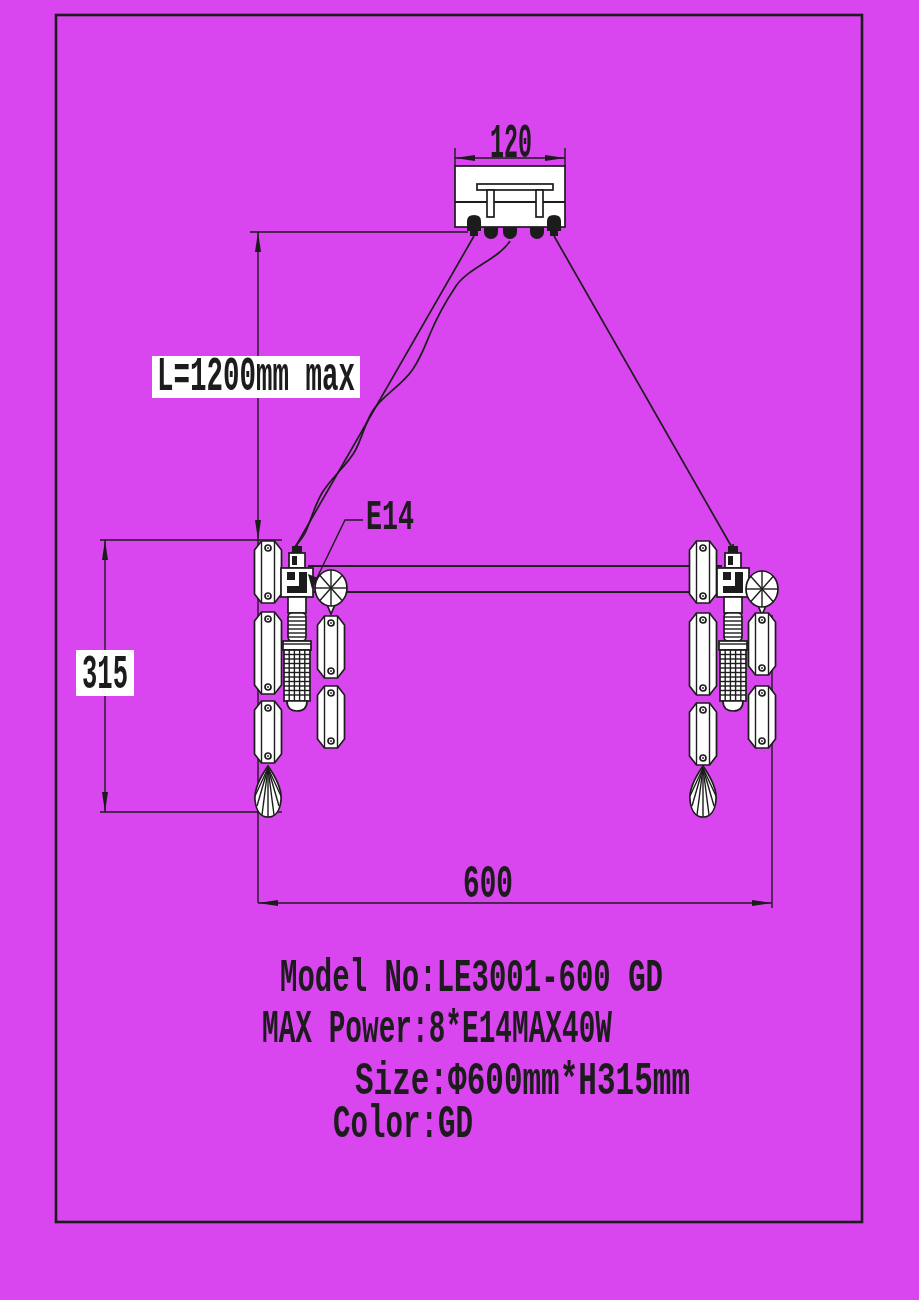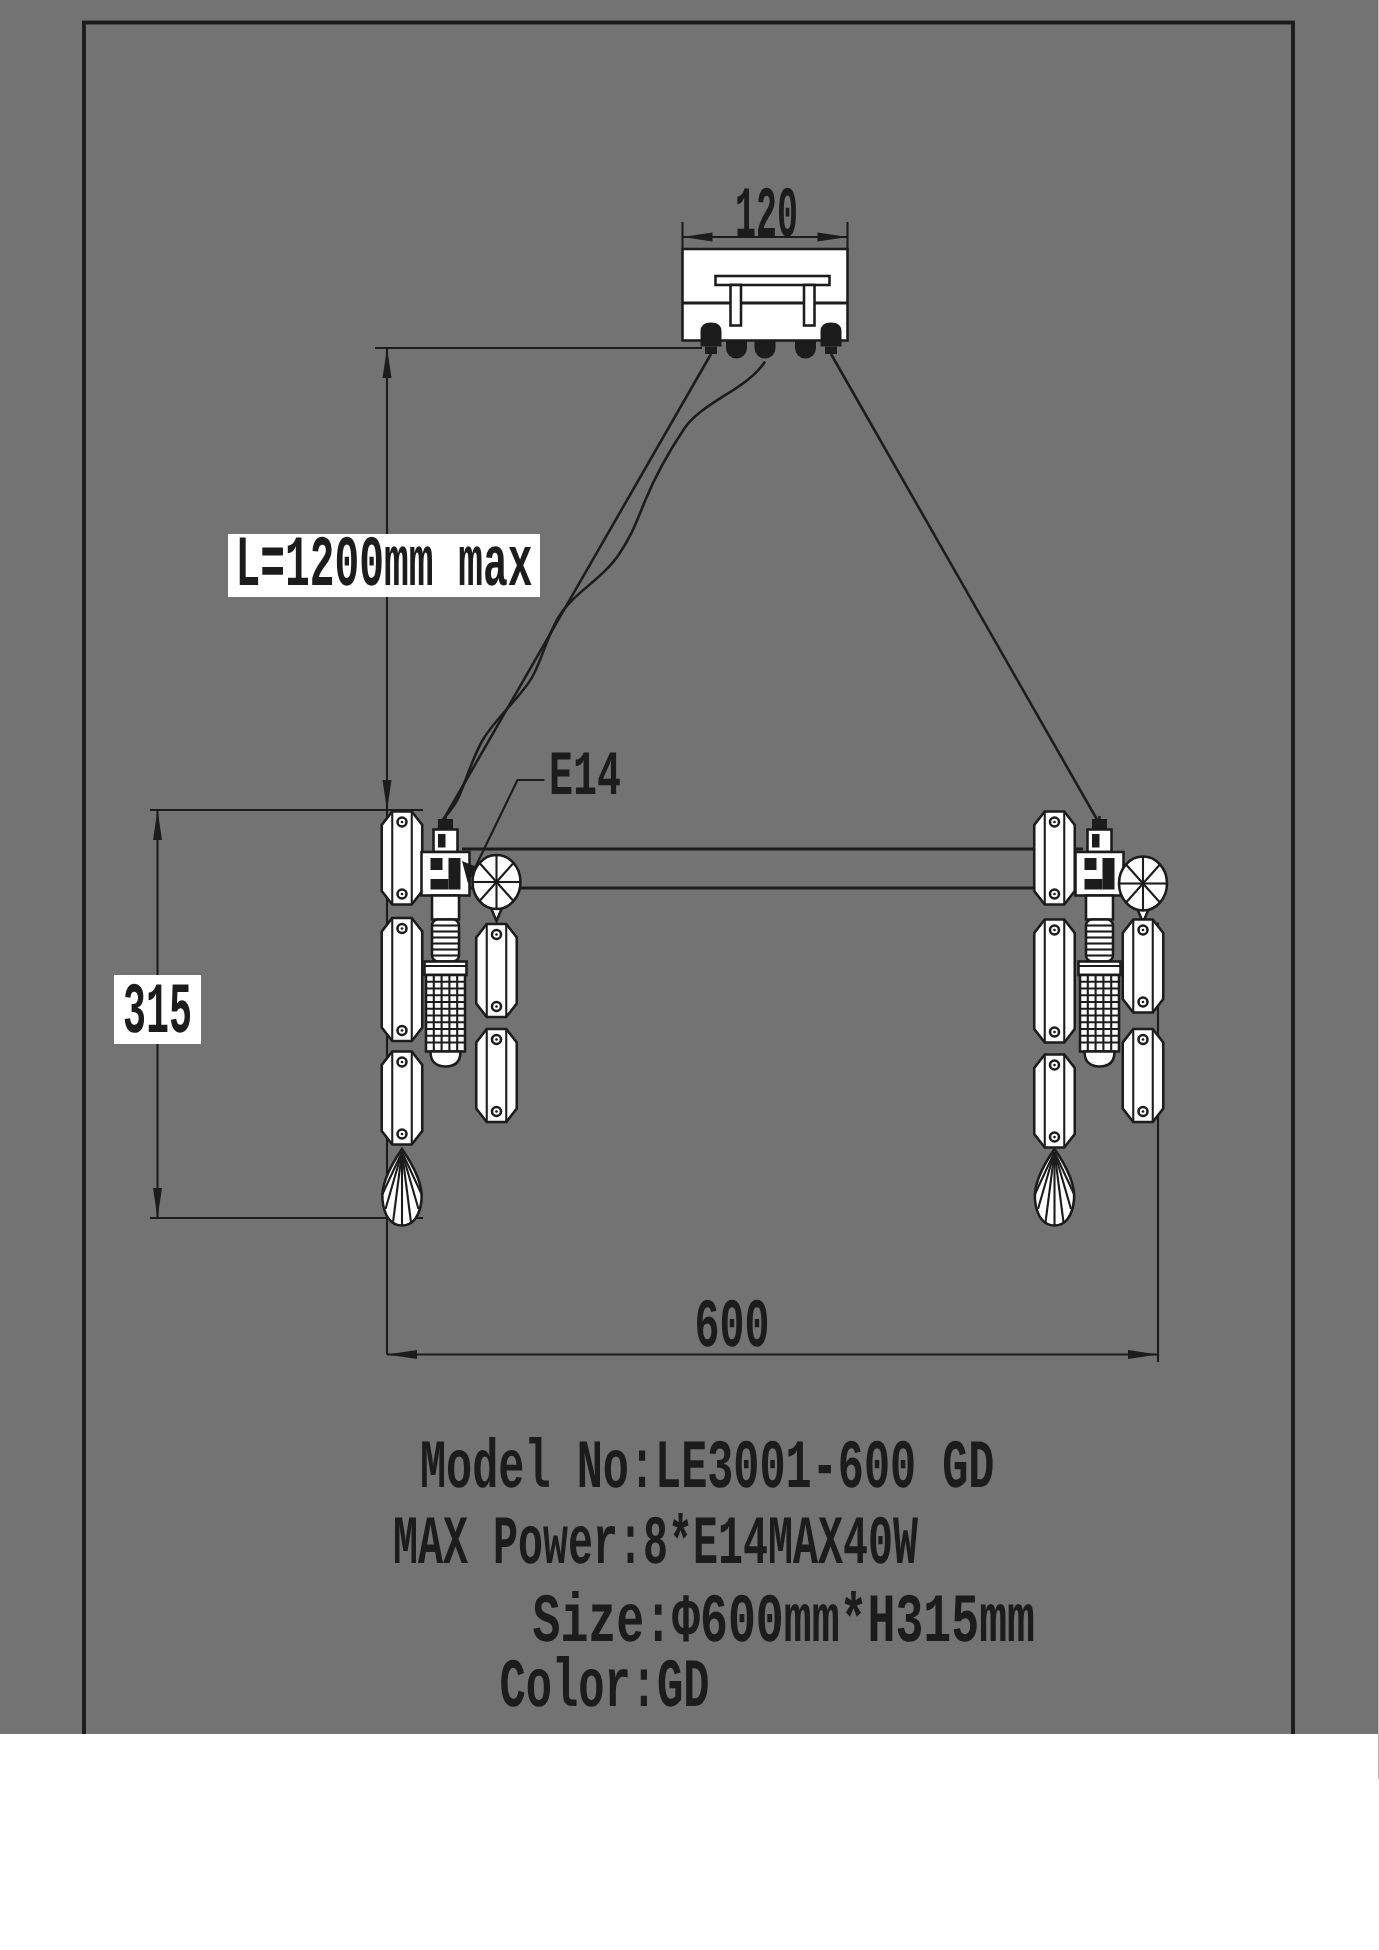--- a/index.html
+++ b/index.html
@@ -1,16 +1,16 @@
 <!DOCTYPE html>
 <html><head>
 <meta charset="utf-8">
 <style>
   html,body{margin:0;padding:0;background:#fff;}
-  #canvas{position:relative;width:919px;height:1156px;background:#737373;overflow:hidden;
+  #canvas{position:relative;width:919px;height:1300px;background:#d946ef;overflow:hidden;
           font-family:"Liberation Mono", monospace;}
   svg{position:absolute;left:0;top:0;}
   svg *{stroke-linecap:butt;}
   .ln{stroke:#1c1c1c;stroke-width:1.4;fill:none;}
   .ln2{stroke:#1c1c1c;stroke-width:2;fill:none;}
   .fx{stroke:#1c1c1c;stroke-width:1.7;fill:none;}
   .wf{stroke:#1c1c1c;stroke-width:1.7;fill:#ffffff;}
   .bk{fill:#1c1c1c;stroke:none;}
   .dimtxt{font-family:"Liberation Mono", monospace;font-weight:700;fill:#1c1c1c;}
   .spectxt{font-family:"Liberation Mono", monospace;font-weight:700;fill:#1c1c1c;}

